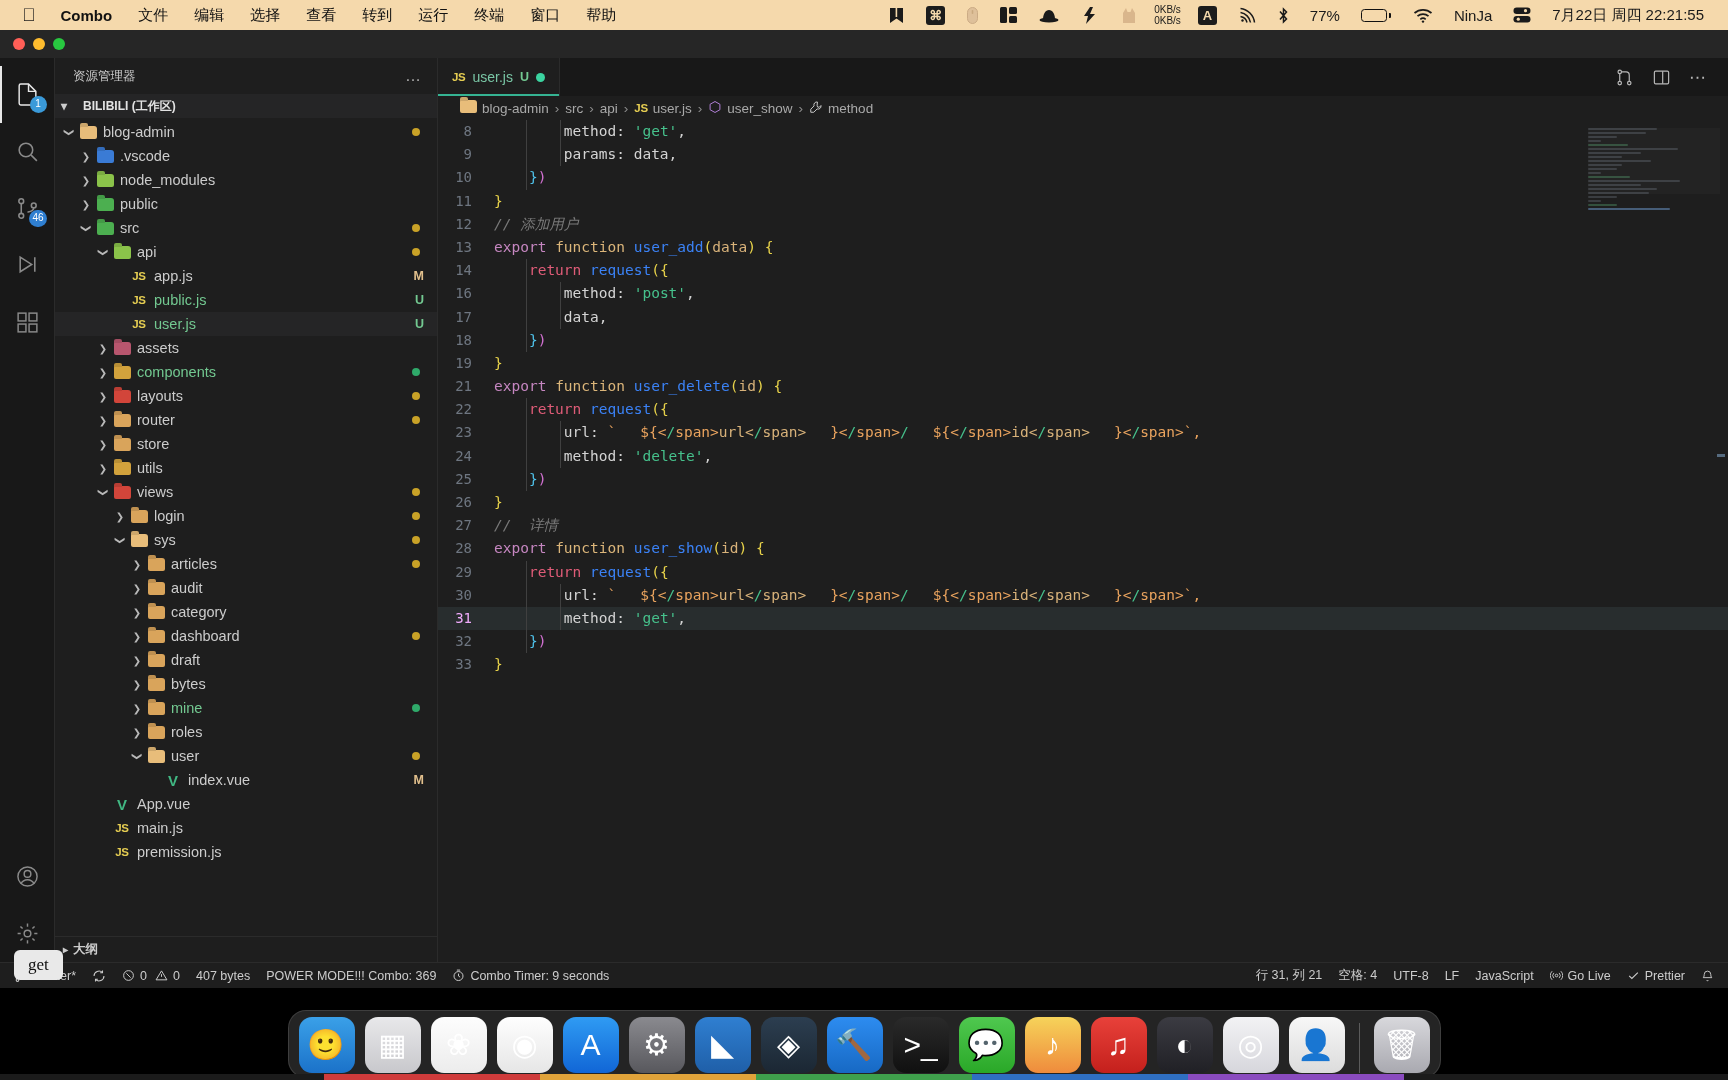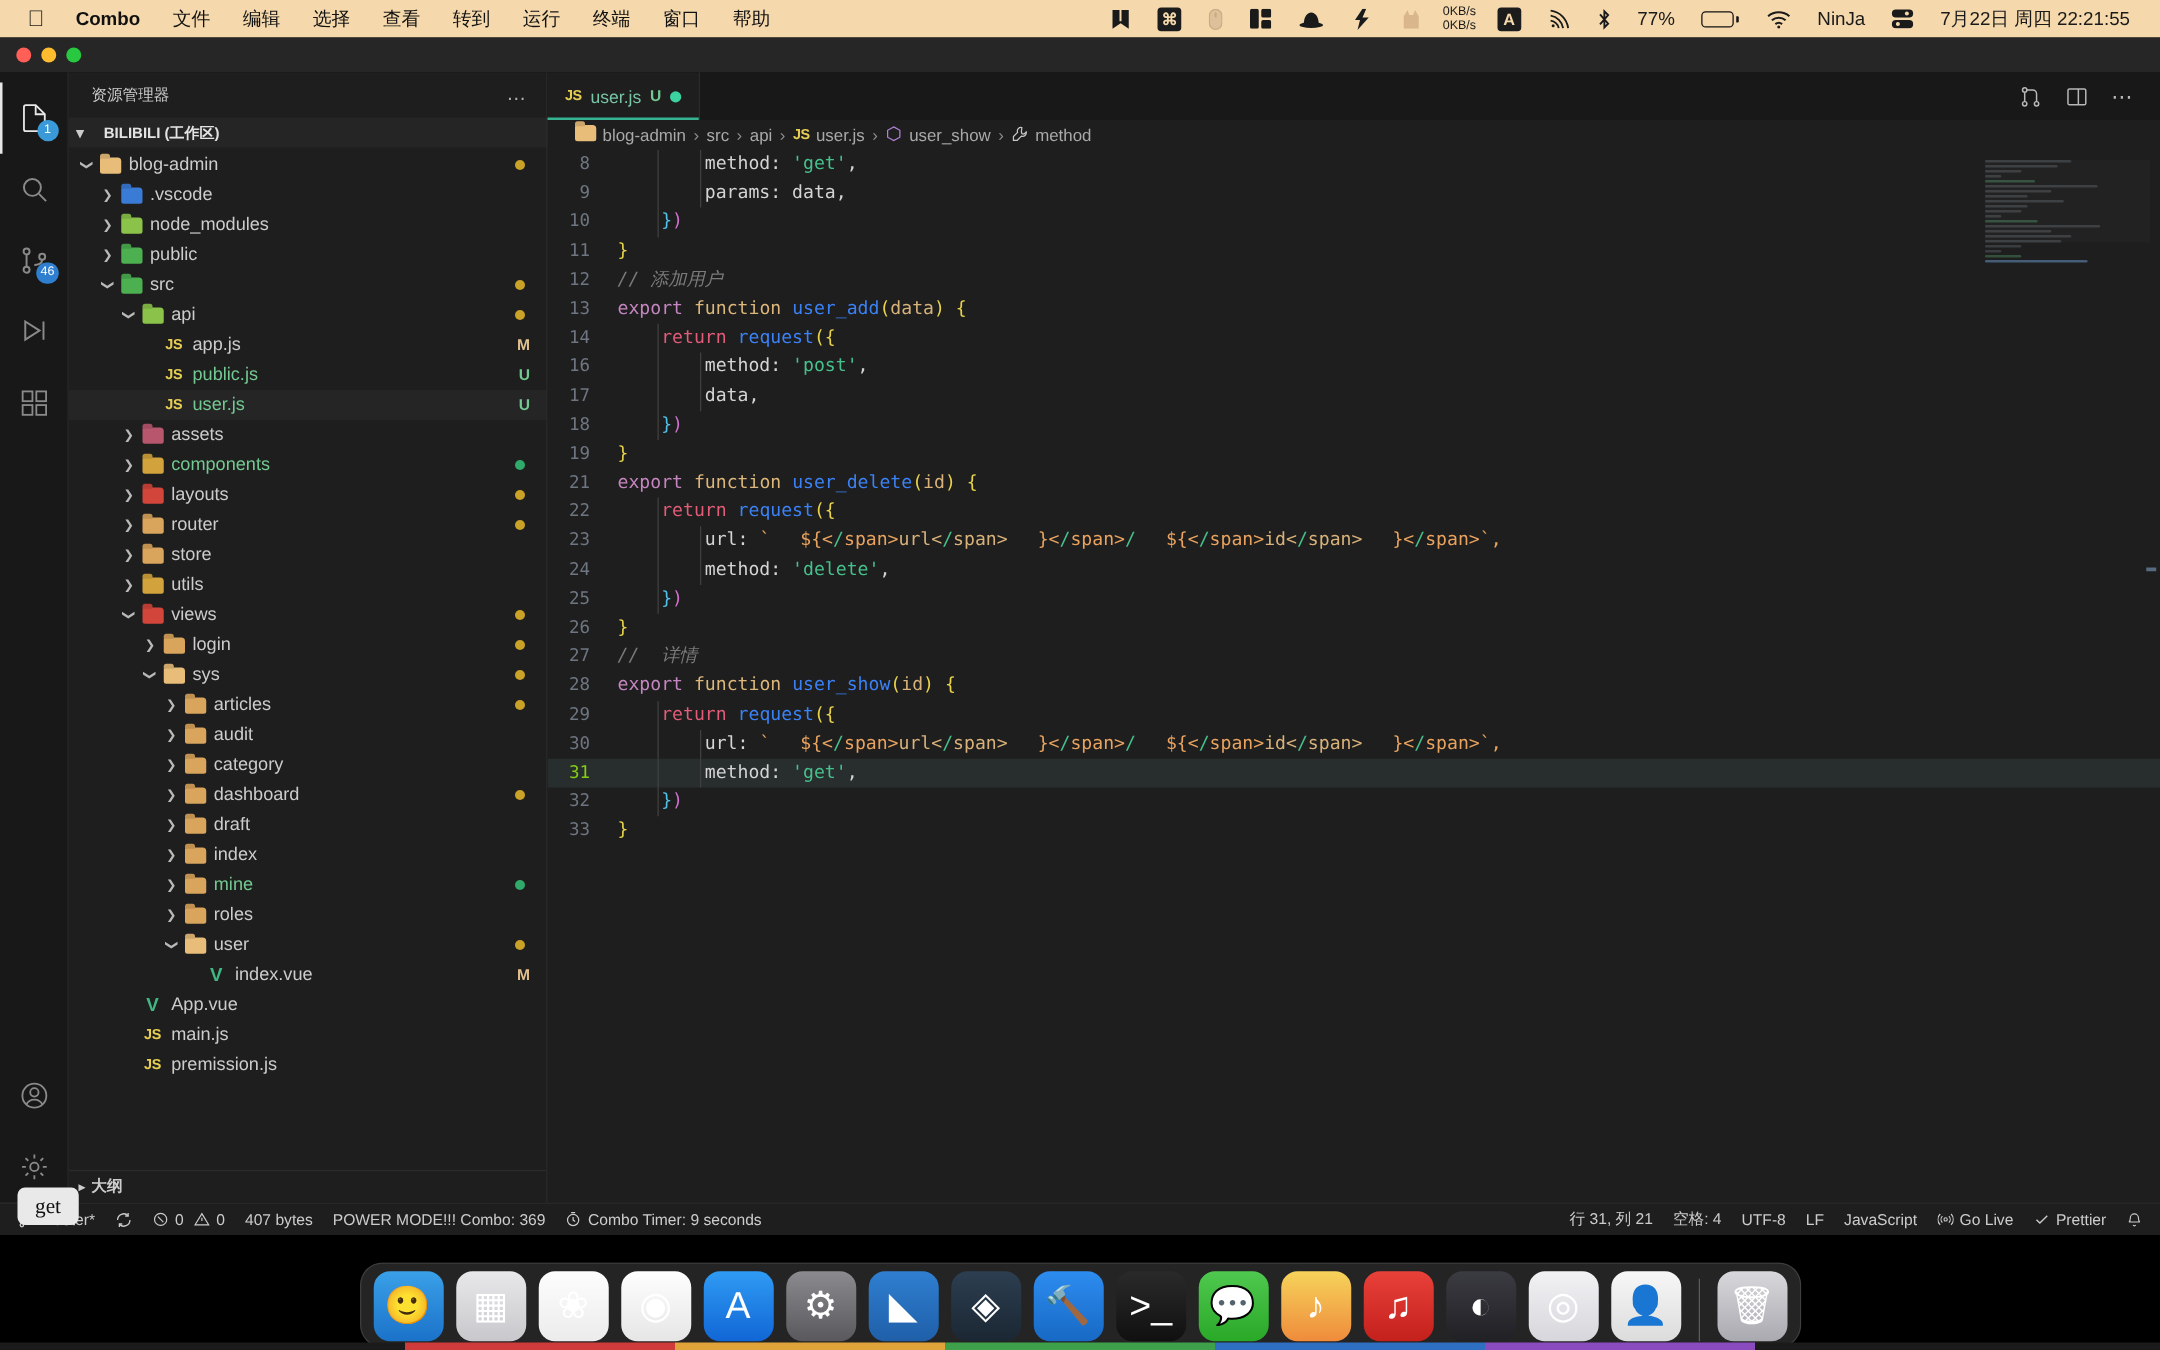--- a/index.html
+++ b/index.html
@@ -184,21 +184,21 @@
   }
   .cl { display: flex; height: 23.2px; position: relative; }
   .cl.hl { background: #282d2e; }
   .cl.hl::after {
     content: ''; position: absolute; left: 0; right: 100px; top: 0; bottom: 0;
   }
   .gutter {
     width: 56px; text-align: right; padding-right: 22px; color: #6e7681;
     flex-shrink: 0; font-size: 14px; user-select: none;
   }
-  .gutter.cur { color: #84cc16; }
+  .gutter.cur { color: #f0abfc; }
   .codetext { white-space: pre; color: #d4d4d4; position: relative; }
   .kw-export { color: #c586c0; }
   .kw-function { color: #dcb67a; }
   .fn { color: #3b82f6; }
   .param { color: #d8b27a; }
   .paren-y { color: #e7d24a; }
   .paren-p { color: #d070d0; }
   .paren-b { color: #4fc1e9; }
   .kw-return { color: #e05c78; }
   .str { color: #46c18c; }
@@ -609,21 +609,21 @@
               <span class="ficon">
                 <span class="folder fo-tan"></span>
               </span>
               <span class="label name-normal">draft</span>
             </div>
             <div class="row" style="padding-left: 74px;">
               <span class="twisty">❯</span>
               <span class="ficon">
                 <span class="folder fo-tan"></span>
               </span>
-              <span class="label name-normal">index</span>
+              <span class="label name-normal">bytes</span>
             </div>
             <div class="row" style="padding-left: 74px;">
               <span class="twisty">❯</span>
               <span class="ficon">
                 <span class="folder fo-tan"></span>
               </span>
               <span class="label name-untracked">mine</span>
               <span class="dot-right" style="background: rgb(47, 170, 106);"></span>
             </div>
             <div class="row" style="padding-left: 74px;">

